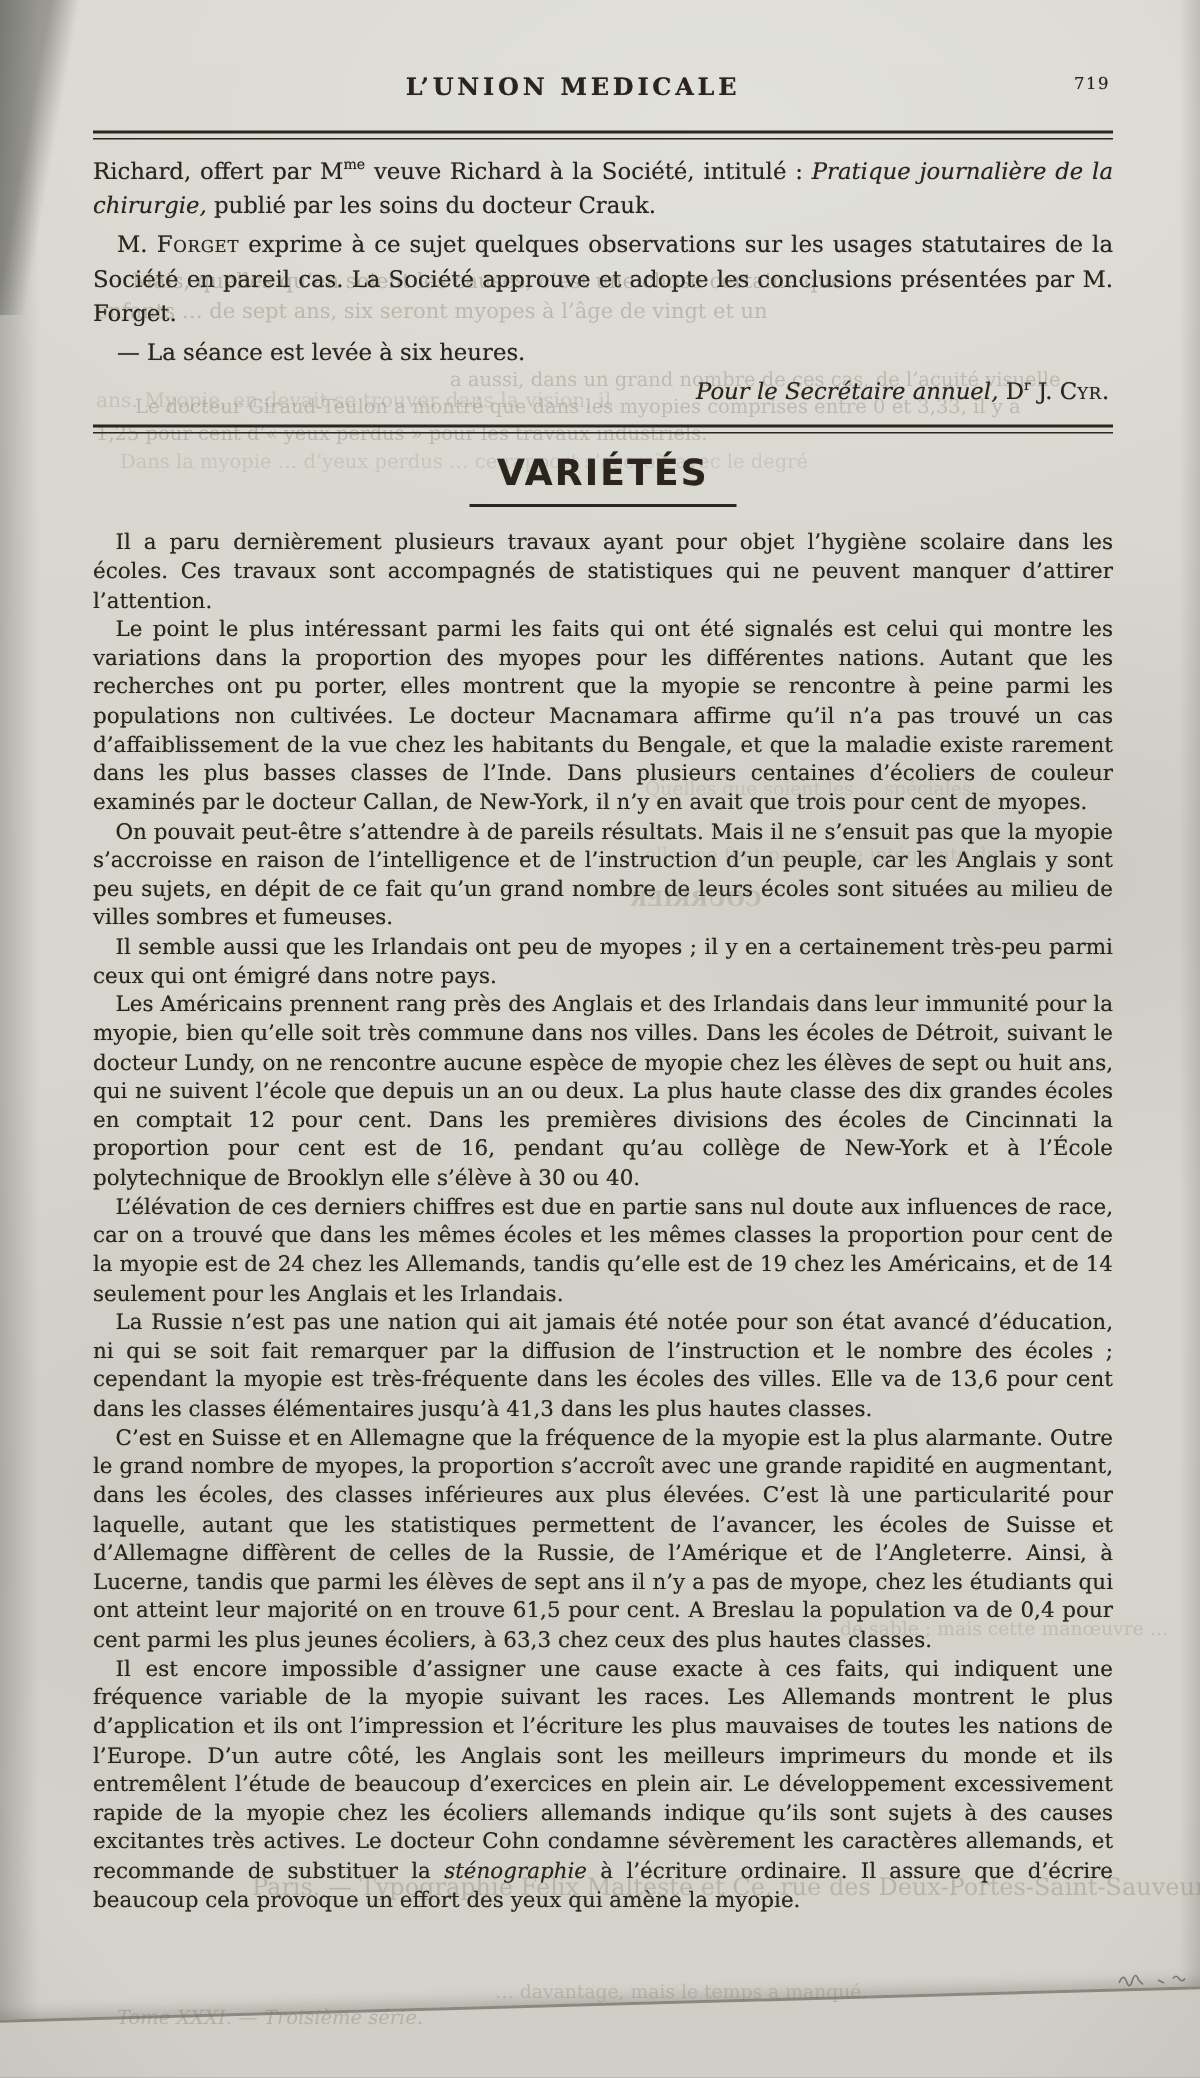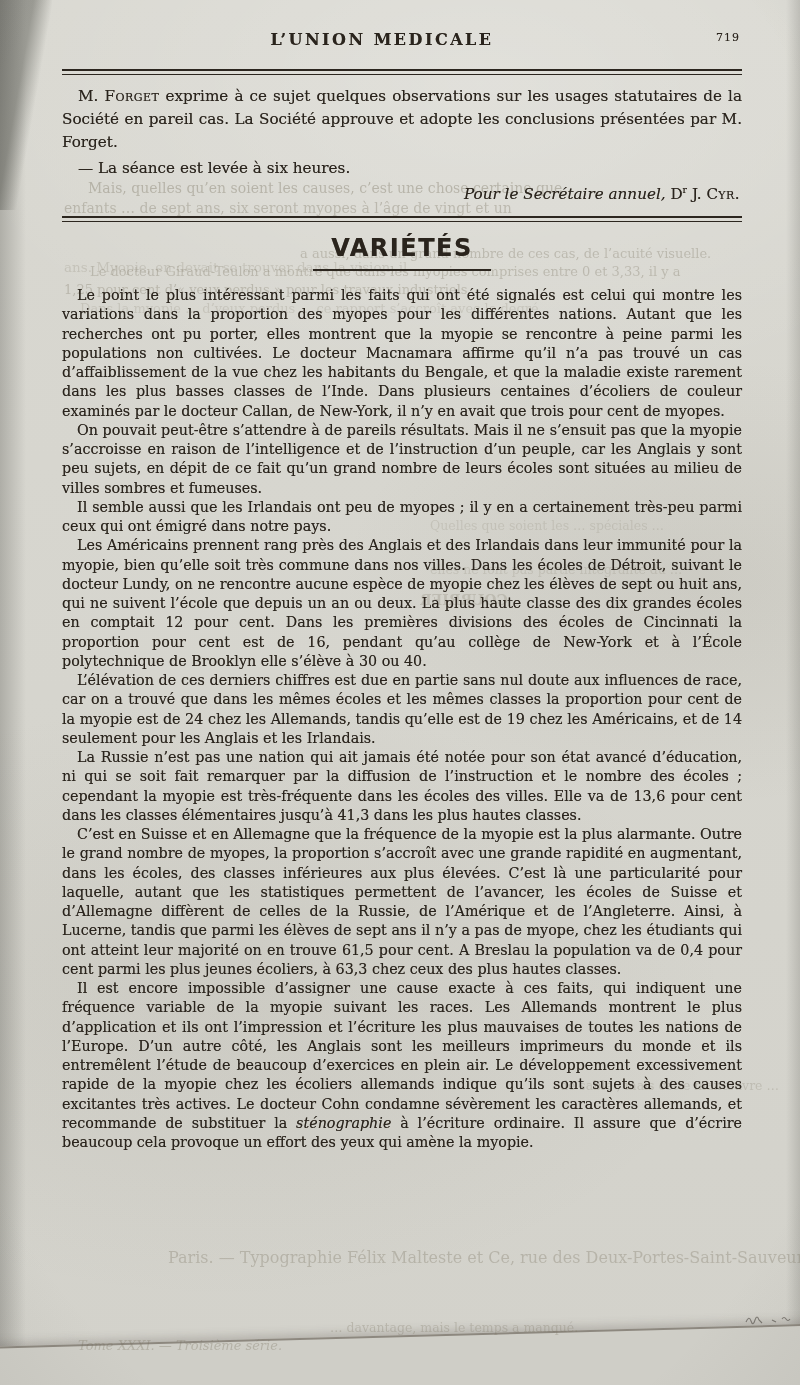--- a/index.html
+++ b/index.html
@@ -32,21 +32,21 @@
     background:radial-gradient(ellipse 760px 1200px at 50% 46%, transparent 70%, rgba(90,88,80,0.16) 100%);}
 
   
   .ghost-layer{position:absolute;inset:0;z-index:1;}
   .ghost{position:absolute;color:#766f5c;white-space:nowrap;
     filter:blur(0.35px);font-family:"DejaVu Serif",serif;}
   .ghost.mirror{transform:scaleX(-1);}
 
   
   .page-content{position:absolute;inset:0;z-index:2;color:#2a241d;
-    padding:30px 58px 0 62px;box-sizing:border-box;
+    padding:48px 58px 0 62px;box-sizing:border-box;
     text-shadow:0 0 0.45px rgba(42,34,24,0.55);}
 
   .masthead{position:relative;height:30px;}
   .journal-title{position:absolute;left:0;right:40px;text-align:center;
     font-weight:bold;font-size:16px;letter-spacing:2.5px;}
   .page-number{position:absolute;right:2px;top:1px;font-size:11px;letter-spacing:1px;}
 
   .double-rule{height:3px;border-top:2.6px solid #2c261f;border-bottom:1.1px solid #2c261f;}
   .rule-top{margin:9px 0 10px 0;}
   .rule-mid{margin:8px 0 0 0;}
@@ -98,32 +98,34 @@
 
     <div class="masthead">
       <div class="journal-title">L’UNION MEDICALE</div>
       <div class="page-number">719</div>
     </div>
 
     <div class="double-rule rule-top"></div>
 
     <section class="session">
       <div>
+          <p class="para noindent"><span>Richard, offert par M</span><span class="sup">me</span><span> veuve Richard à la Société, intitulé : </span><span class="it">Pratique journalière de la chirurgie,</span><span> publié par les soins du docteur Crauk.</span></p>
           <p class="para"><span>M. </span><span class="sc">Forget</span><span> exprime à ce sujet quelques observations sur les usages statutaires de la Société en pareil cas. La Société approuve et adopte les conclusions présentées par M. Forget.</span></p>
           <p class="para"><span>— La séance est levée à six heures.</span></p>
         </div>
       <div class="signature"><span class="it">Pour le Secrétaire annuel,</span><span> D</span><span class="sup">r</span><span> J. C</span><span class="sc">yr.</span></div>
     </section>
 
     <div class="double-rule rule-mid"></div>
 
     <section>
       <h1 class="varietes-title">VARIÉTÉS</h1>
       <div class="title-rule"></div>
       <div class="article-body">
+          <p class="para"><span>Il a paru dernièrement plusieurs travaux ayant pour objet l’hygiène scolaire dans les écoles. Ces travaux sont accompagnés de statistiques qui ne peuvent manquer d’attirer l’attention.</span></p>
           <p class="para"><span>Le point le plus intéressant parmi les faits qui ont été signalés est celui qui montre les variations dans la proportion des myopes pour les différentes nations. Autant que les recherches ont pu porter, elles montrent que la myopie se rencontre à peine parmi les populations non cultivées. Le docteur Macnamara affirme qu’il n’a pas trouvé un cas d’affaiblissement de la vue chez les habitants du Bengale, et que la maladie existe rarement dans les plus basses classes de l’Inde. Dans plusieurs centaines d’écoliers de couleur examinés par le docteur Callan, de New-York, il n’y en avait que trois pour cent de myopes.</span></p>
           <p class="para"><span>On pouvait peut-être s’attendre à de pareils résultats. Mais il ne s’ensuit pas que la myopie s’accroisse en raison de l’intelligence et de l’instruction d’un peuple, car les Anglais y sont peu sujets, en dépit de ce fait qu’un grand nombre de leurs écoles sont situées au milieu de villes sombres et fumeuses.</span></p>
           <p class="para"><span>Il semble aussi que les Irlandais ont peu de myopes ; il y en a certainement très-peu parmi ceux qui ont émigré dans notre pays.</span></p>
           <p class="para"><span>Les Américains prennent rang près des Anglais et des Irlandais dans leur immunité pour la myopie, bien qu’elle soit très commune dans nos villes. Dans les écoles de Détroit, suivant le docteur Lundy, on ne rencontre aucune espèce de myopie chez les élèves de sept ou huit ans, qui ne suivent l’école que depuis un an ou deux. La plus haute classe des dix grandes écoles en comptait 12 pour cent. Dans les premières divisions des écoles de Cincinnati la proportion pour cent est de 16, pendant qu’au collège de New-York et à l’École polytechnique de Brooklyn elle s’élève à 30 ou 40.</span></p>
           <p class="para"><span>L’élévation de ces derniers chiffres est due en partie sans nul doute aux influences de race, car on a trouvé que dans les mêmes écoles et les mêmes classes la proportion pour cent de la myopie est de 24 chez les Allemands, tandis qu’elle est de 19 chez les Américains, et de 14 seulement pour les Anglais et les Irlandais.</span></p>
           <p class="para"><span>La Russie n’est pas une nation qui ait jamais été notée pour son état avancé d’éducation, ni qui se soit fait remarquer par la diffusion de l’instruction et le nombre des écoles ; cependant la myopie est très-fréquente dans les écoles des villes. Elle va de 13,6 pour cent dans les classes élémentaires jusqu’à 41,3 dans les plus hautes classes.</span></p>
           <p class="para"><span>C’est en Suisse et en Allemagne que la fréquence de la myopie est la plus alarmante. Outre le grand nombre de myopes, la proportion s’accroît avec une grande rapidité en augmentant, dans les écoles, des classes inférieures aux plus élevées. C’est là une particularité pour laquelle, autant que les statistiques permettent de l’avancer, les écoles de Suisse et d’Allemagne diffèrent de celles de la Russie, de l’Amérique et de l’Angleterre. Ainsi, à Lucerne, tandis que parmi les élèves de sept ans il n’y a pas de myope, chez les étudiants qui ont atteint leur majorité on en trouve 61,5 pour cent. A Breslau la population va de 0,4 pour cent parmi les plus jeunes écoliers, à 63,3 chez ceux des plus hautes classes.</span></p>
           <p class="para"><span>Il est encore impossible d’assigner une cause exacte à ces faits, qui indiquent une fréquence variable de la myopie suivant les races. Les Allemands montrent le plus d’application et ils ont l’impression et l’écriture les plus mauvaises de toutes les nations de l’Europe. D’un autre côté, les Anglais sont les meilleurs imprimeurs du monde et ils entremêlent l’étude de beaucoup d’exercices en plein air. Le développement excessivement rapide de la myopie chez les écoliers allemands indique qu’ils sont sujets à des causes excitantes très actives. Le docteur Cohn condamne sévèrement les caractères allemands, et recommande de substituer la </span><span class="it">sténographie</span><span> à l’écriture ordinaire. Il assure que d’écrire beaucoup cela provoque un effort des yeux qui amène la myopie.</span></p>
         </div>
     </section>

